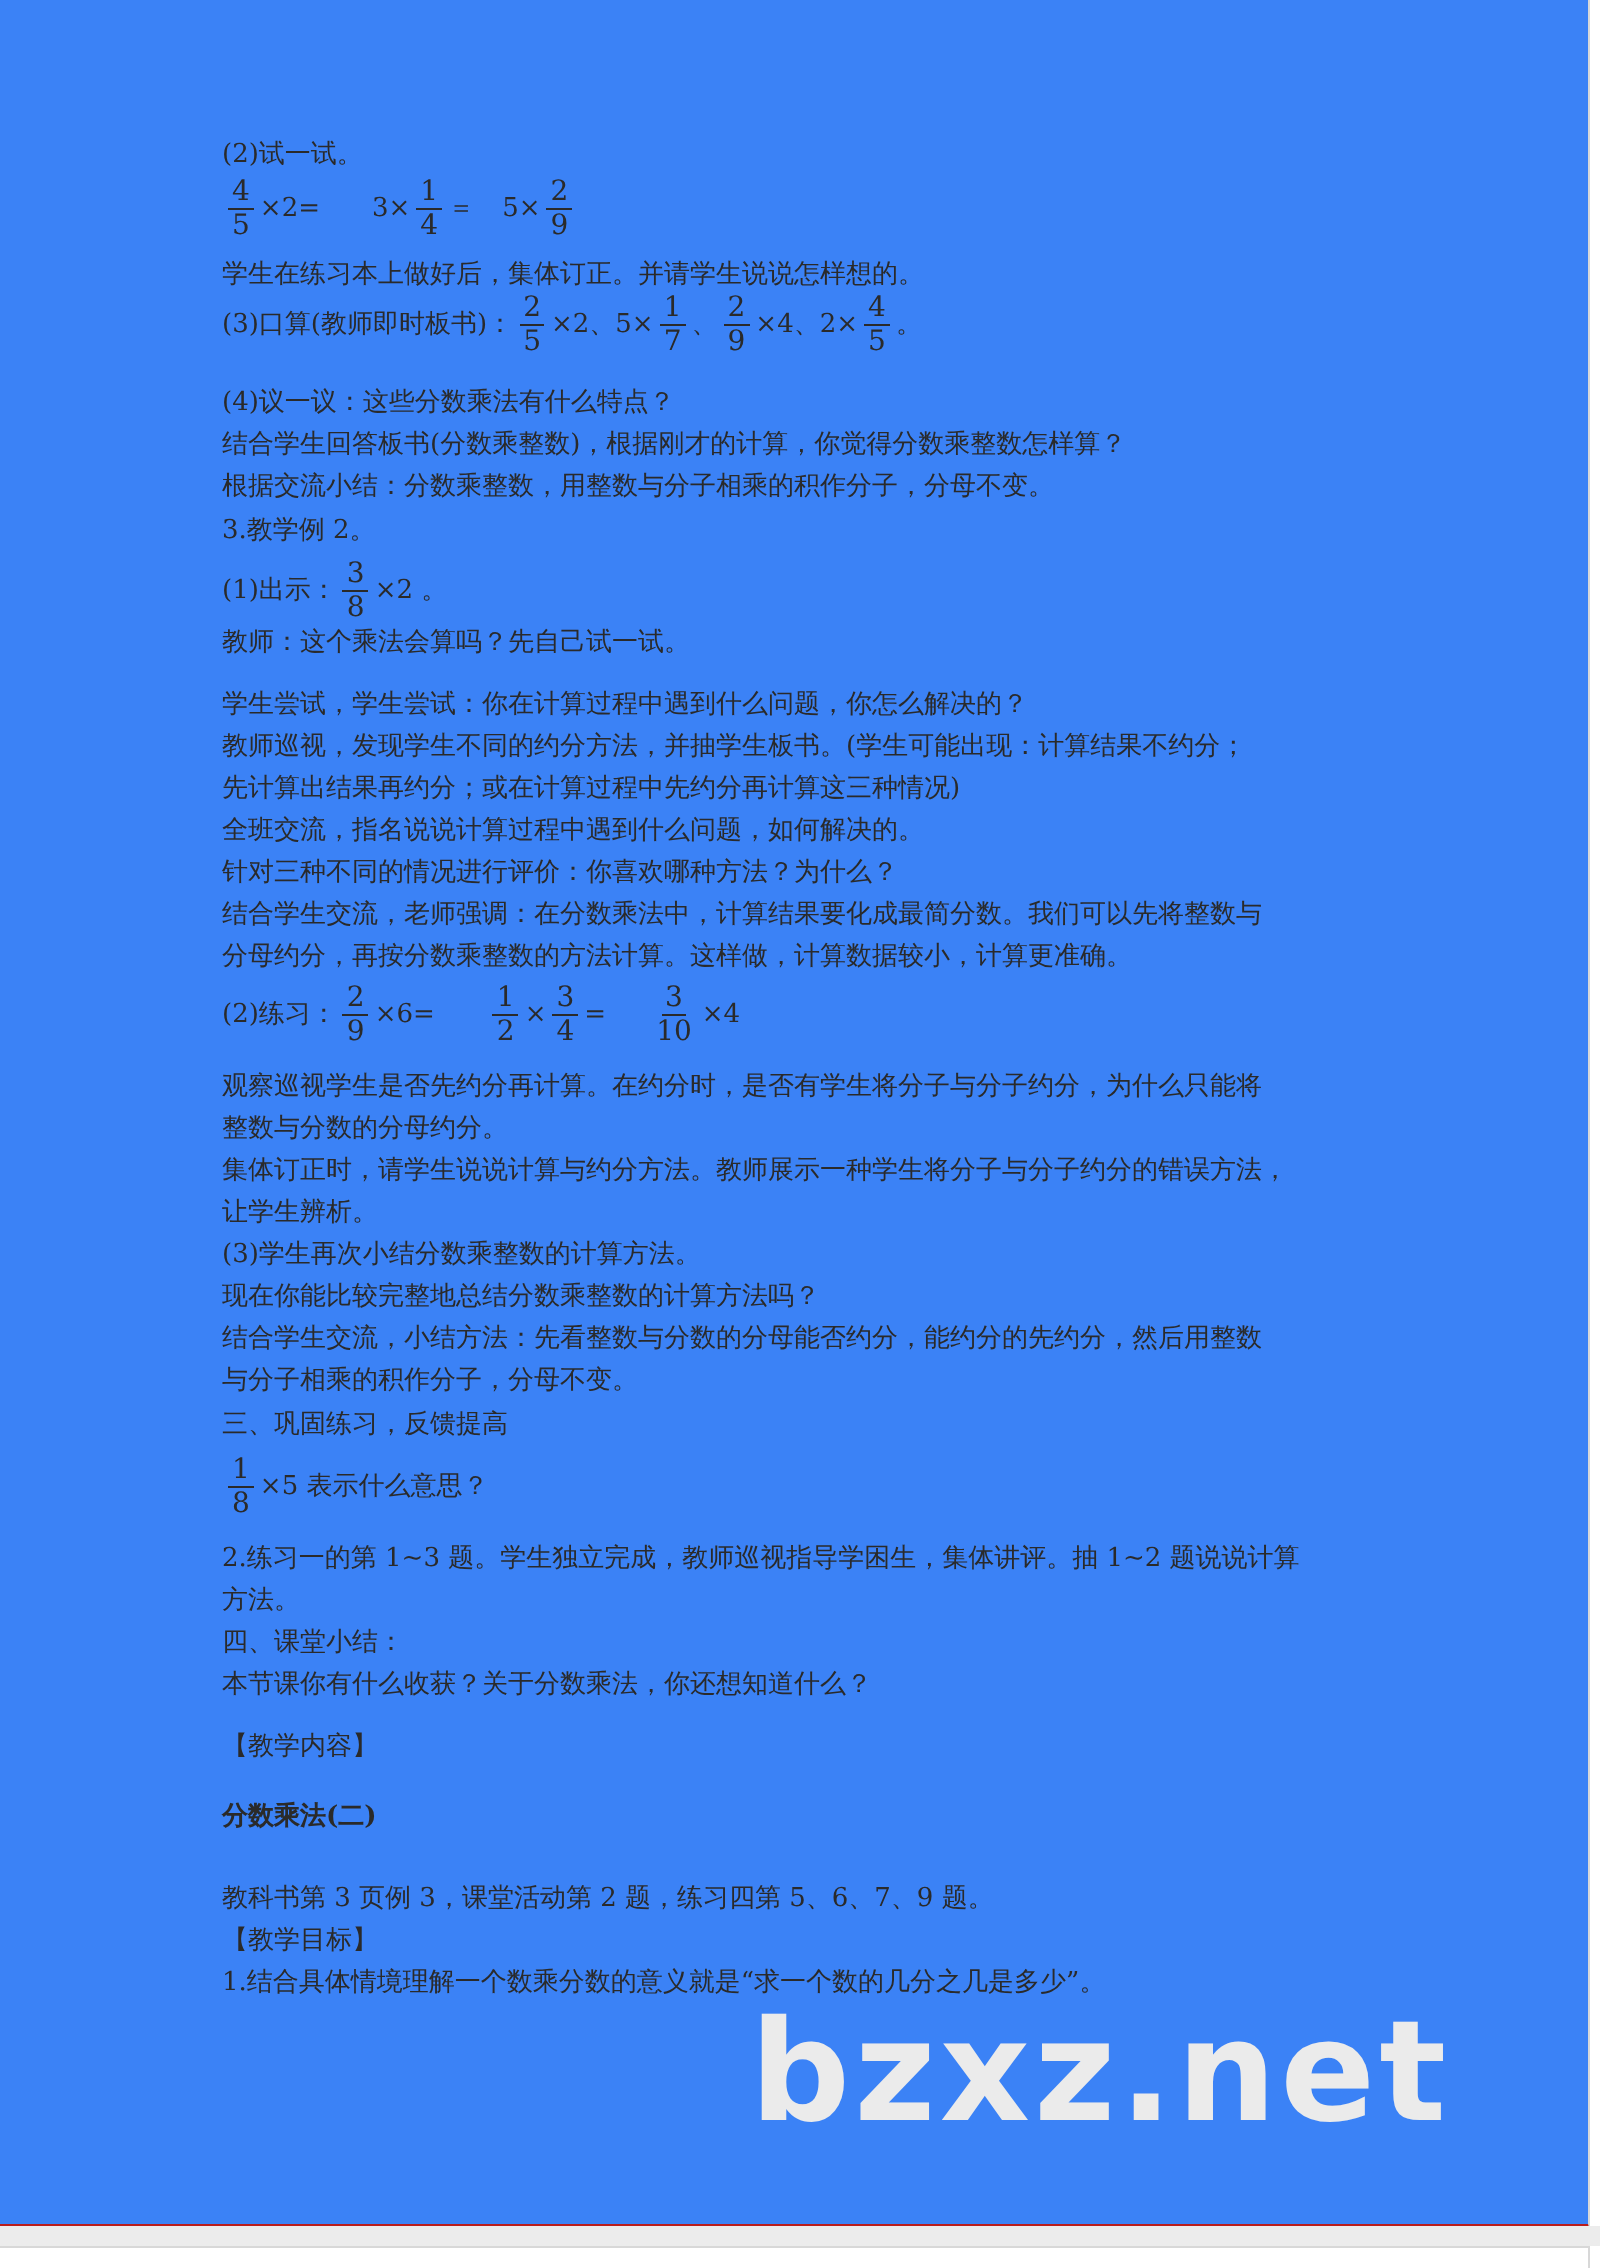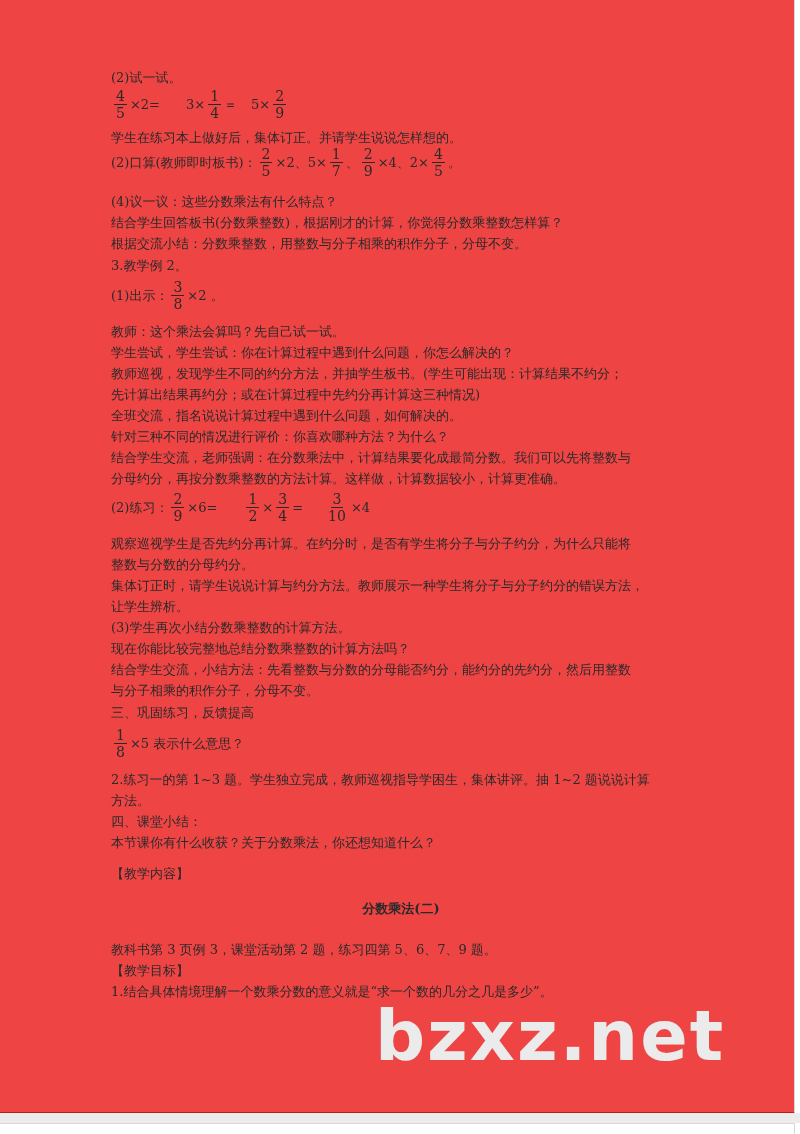--- a/index.html
+++ b/index.html
@@ -1,30 +1,30 @@
 <!DOCTYPE html>
 <html><head>
 <meta charset="utf-8">
 <style>
   html, body { margin:0; padding:0; }
   body { width:800px; height:1134px; background:#ffffff; position:relative; overflow:hidden;
          font-family:"DejaVu Serif","Liberation Serif",serif; color:#2a2a2a; }
-  .page { position:absolute; left:0; top:0; width:794px; height:1112px; background:#ef4444;
+  .page { position:absolute; left:0; top:0; width:794px; height:1112px; background:#3b82f6;
           border-right:1px solid #d8d8d8; border-bottom:3px solid #b91c1c; }
   .gap { position:absolute; left:0; top:1113px; width:800px; height:10px; background:#ececec; }
   .page2 { position:absolute; left:0; top:1123px; width:794px; height:20px; background:#fff; border-right:1px solid #d8d8d8; border-top:1px solid #d8d8d8;}
   .content { position:absolute; left:111px; top:0; width:580px; font-size:13px; line-height:20px; }
   .line { position:absolute; left:0; white-space:nowrap; font-size:13px; }
   .frac { display:inline-flex; flex-direction:column; align-items:center; vertical-align:middle;
           margin:0 3px; font-size:14px; line-height:16px; }
   .frac .num { padding:0 2px; border-bottom:1px solid #2a2a2a; }
   .frac .den { padding:0 2px; }
   .mrow { position:absolute; left:0; display:flex; align-items:center; white-space:nowrap; font-size:13px; }
   .gapx { display:inline-block; }
-  .title { position:absolute; left:0; width:580px; text-align:center; font-weight:bold; font-size:13px; }
+  .title { position:absolute; left:0; width:580px; font-weight:bold; font-size:13px; }
   .watermark { position:absolute; left:375px; top:995px; font-family:"DejaVu Sans","Liberation Sans",sans-serif;
                font-weight:bold; font-size:70px; color:#ebebeb; letter-spacing:2px; }
 </style>
 </head>
 <body>
 
 <div class="page">
   <div class="content">
 
     <div class="line" style="top:68px">(2)试一试。</div>
@@ -46,21 +46,21 @@
       <span>5×</span>
       <span class="frac">
           <span class="num">2</span>
           <span class="den">9</span>
         </span>
     </div>
 
     <div class="line" style="top:128px">学生在练习本上做好后，集体订正。并请学生说说怎样想的。</div>
 
     <div class="mrow" style="top:146px">
-      <span>(2)口算(教师即时板书)：</span>
+      <span>(3)口算(教师即时板书)：</span>
       <span class="frac">
           <span class="num">2</span>
           <span class="den">5</span>
         </span>
       <span>×2、</span>
       <span>5×</span>
       <span class="frac">
           <span class="num">1</span>
           <span class="den">7</span>
         </span>
@@ -85,21 +85,21 @@
 
     <div class="mrow" style="top:279px">
       <span>(1)出示：</span>
       <span class="frac">
           <span class="num">3</span>
           <span class="den">8</span>
         </span>
       <span>×2 。</span>
     </div>
 
-    <div class="line" style="top:322px">教师：这个乘法会算吗？先自己试一试。</div>
+    <div class="line" style="top:312px">教师：这个乘法会算吗？先自己试一试。</div>
     <div class="line" style="top:343px">学生尝试，学生尝试：你在计算过程中遇到什么问题，你怎么解决的？</div>
     <div class="line" style="top:364px">教师巡视，发现学生不同的约分方法，并抽学生板书。(学生可能出现：计算结果不约分；</div>
     <div class="line" style="top:385px">先计算出结果再约分；或在计算过程中先约分再计算这三种情况)</div>
     <div class="line" style="top:406px">全班交流，指名说说计算过程中遇到什么问题，如何解决的。</div>
     <div class="line" style="top:427px">针对三种不同的情况进行评价：你喜欢哪种方法？为什么？</div>
     <div class="line" style="top:448px">结合学生交流，老师强调：在分数乘法中，计算结果要化成最简分数。我们可以先将整数与</div>
     <div class="line" style="top:469px">分母约分，再按分数乘整数的方法计算。这样做，计算数据较小，计算更准确。</div>
 
     <div class="mrow" style="top:491px">
       <span>(2)练习：</span>

